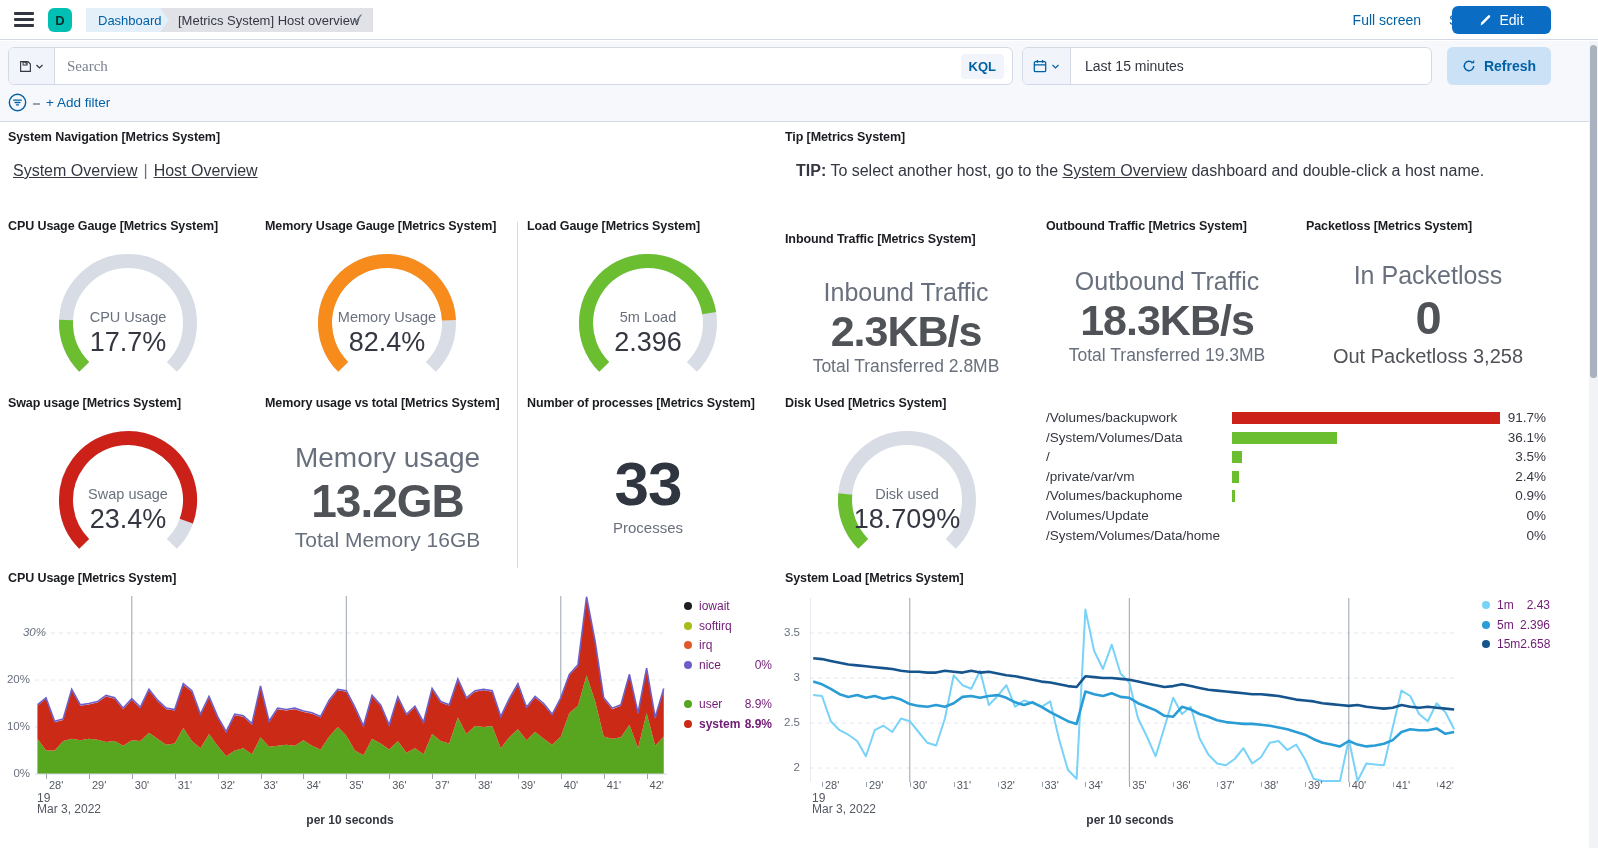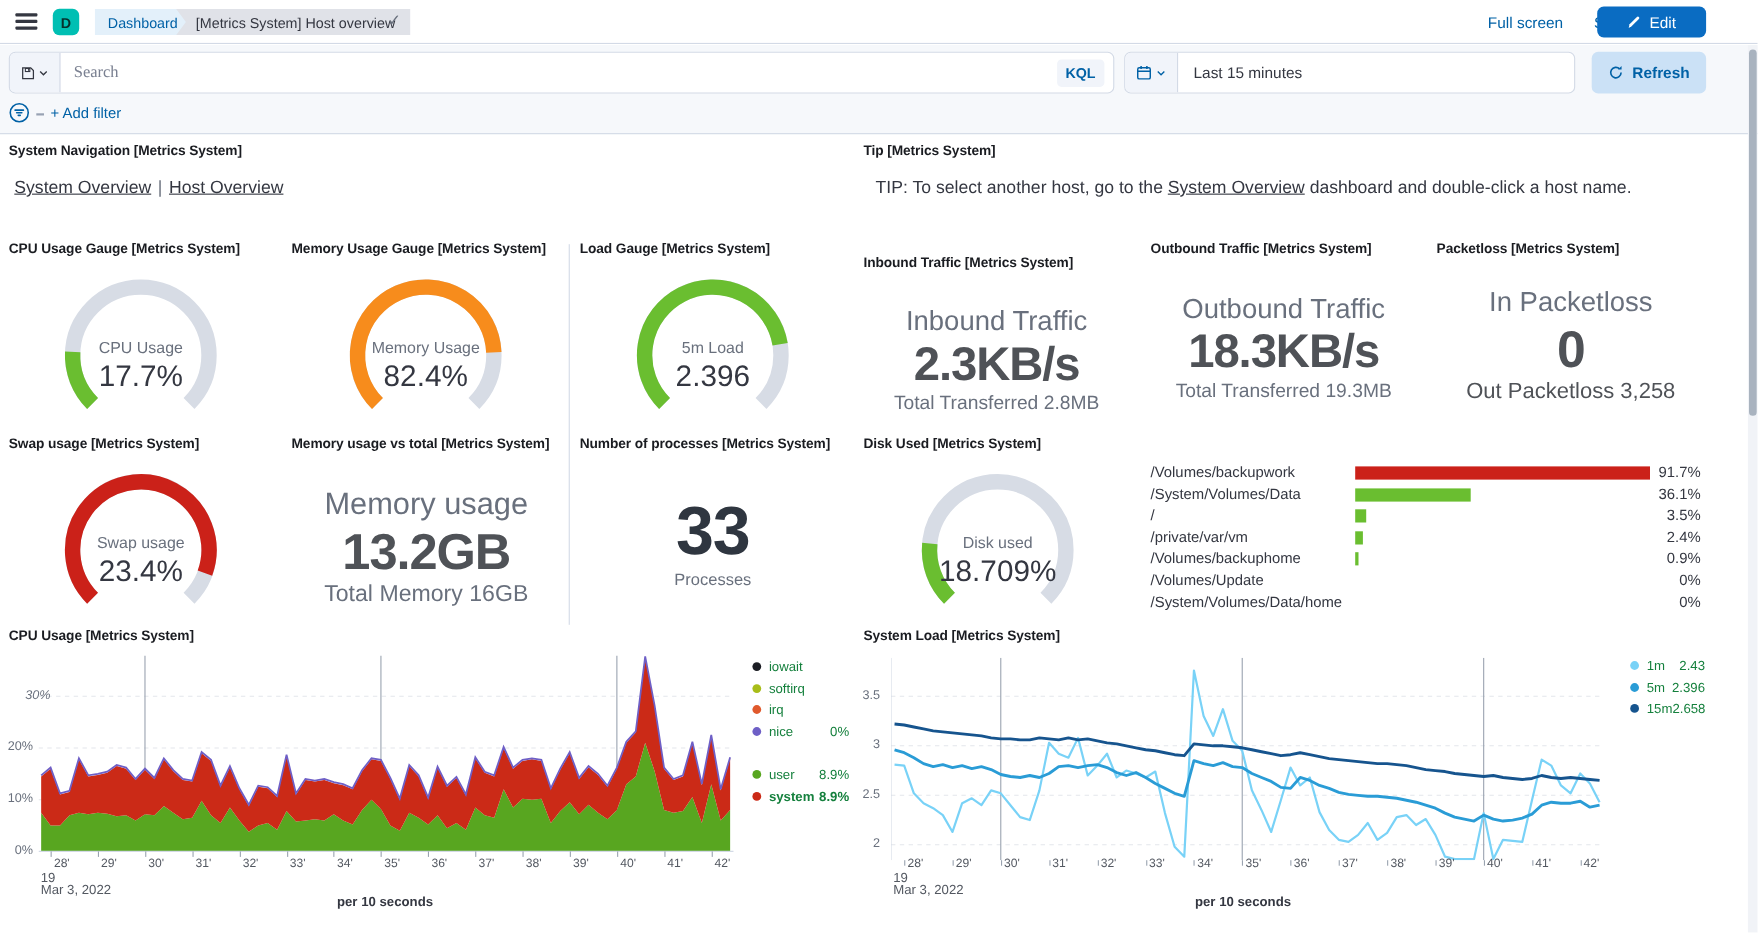--- a/index.html
+++ b/index.html
@@ -34,21 +34,21 @@
   .filter-row-icon { left:8px; top:93px; cursor:pointer; }
   .filter-dash { left:33px; top:103px; width:7px; height:2px; background:#98A2B3; }
   .add-filter { left:46px; top:95px; color:#0061A6; font-size:13.5px; font-weight:500; cursor:pointer; }
 
   
   .panel-title { font-size:12.5px; font-weight:700; color:#1A1C21; letter-spacing:-0.1px; white-space:nowrap; }
   .nav-links { left:13px; top:162px; font-size:16px; color:#343741; }
   .nav-links a { color:#343741; text-decoration:underline; cursor:pointer; }
   .nav-sep { color:#69707D; padding:0 6px; }
   .tip-text { left:796px; top:162px; font-size:16px; color:#343741; }
-  .tip-text b { font-weight:400;margin-top:37px; }
+  .tip-text b { font-weight:700;margin-top:37px; }
   .tip-text u { cursor:pointer; }
   .divider-v { width:1px; background:#D3DAE6; }
 
   .gauge-holder { width:170px; height:140px; }
   .gauge-text { left:0; top:66px; width:170px; text-align:center; }
   .gauge-label { font-size:14.5px; color:#69707D; }
   .gauge-value { font-size:27px; color:#343741; margin-top:2px; }
 
   .metric-label { font-size:25px; color:#69707D; text-align:center; white-space:nowrap; }
   .metric-value { font-size:43px; font-weight:700; color:#4F5257; text-align:center; white-space:nowrap; letter-spacing:-1px; }
@@ -59,21 +59,21 @@
 
   .disk-row { position:absolute; left:0; width:504px; height:20px; }
   .disk-label { position:absolute; left:0; top:2px; font-size:13.5px; color:#343741; white-space:nowrap; }
   .disk-bar { position:absolute; left:186px; top:4px; height:12px; }
   .disk-val { position:absolute; right:4px; top:2px; font-size:13.5px; color:#343741; }
 
   .ylab { position:absolute; font-size:11.5px; color:#69707D; text-align:right; }
   .xlab { position:absolute; font-size:11px; color:#535861; white-space:nowrap; }
   .xdate { position:absolute; font-size:12px; color:#535861; }
   .axis-title { position:absolute; font-size:12px; font-weight:700; color:#343741; text-align:center; }
-  .legend-item { position:absolute; display:flex; align-items:center; font-size:12px; color:#15803d; width:100%; }
+  .legend-item { position:absolute; display:flex; align-items:center; font-size:12px; color:#701a75; width:100%; }
   .legend-dot { width:8px; height:8px; border-radius:50%; margin-right:7px; flex:none; }
   .legend-name { flex:1; }
   .legend-val { text-align:right; }
 
   .scroll-track { left:1589px; top:41px; width:9px; height:807px; background:#F1F3F7; }
   .scroll-thumb { left:1590px; top:45px; width:7px; height:333px; background:#A9B3BF; border-radius:4px; }
 </style>
 </head>
 <body>
 
@@ -227,21 +227,21 @@
   <div class="abs panel-title" style="left:785px;top:396px;">Disk Used [Metrics System]</div>
   <div class="abs gauge-holder" style="left: 822px; top: 420px; position: absolute;"><svg width="170" height="140">
         <path d="M 41.15937956643405 123.84062043356595 A 62 62 0 1 1 128.84062043356596 123.84062043356595" stroke="#D7DCE5" stroke-width="14" fill="none"></path>
         <path d="M 41.15937956643405 123.84062043356595 A 62 62 0 0 1 23.286920749076117 74.04216067947551" stroke="#6ABE30" stroke-width="14" fill="none"></path>
       </svg><div class="abs gauge-text">
         <div class="gauge-label">Disk used</div>
         <div class="gauge-value">18.709%</div>
       </div></div>
 
   <div class="abs" style="left:1046px;top:396px;width:504px;">
-    <div id="disk-rows" style="position:relative;margin-top:24px;height:140px;">
+    <div id="disk-rows" style="position:relative;margin-top:12px;height:140px;">
         <div class="disk-row" style="top: 0px;">
           <div class="disk-label">/Volumes/backupwork</div>
           <div class="disk-bar" style="width: 267.764px; background: rgb(203, 33, 25);"></div>
           <div class="disk-val">91.7%</div>
         </div>
         <div class="disk-row" style="top: 19.6px;">
           <div class="disk-label">/System/Volumes/Data</div>
           <div class="disk-bar" style="width: 105.412px; background: rgb(106, 190, 48);"></div>
           <div class="disk-val">36.1%</div>
         </div>

